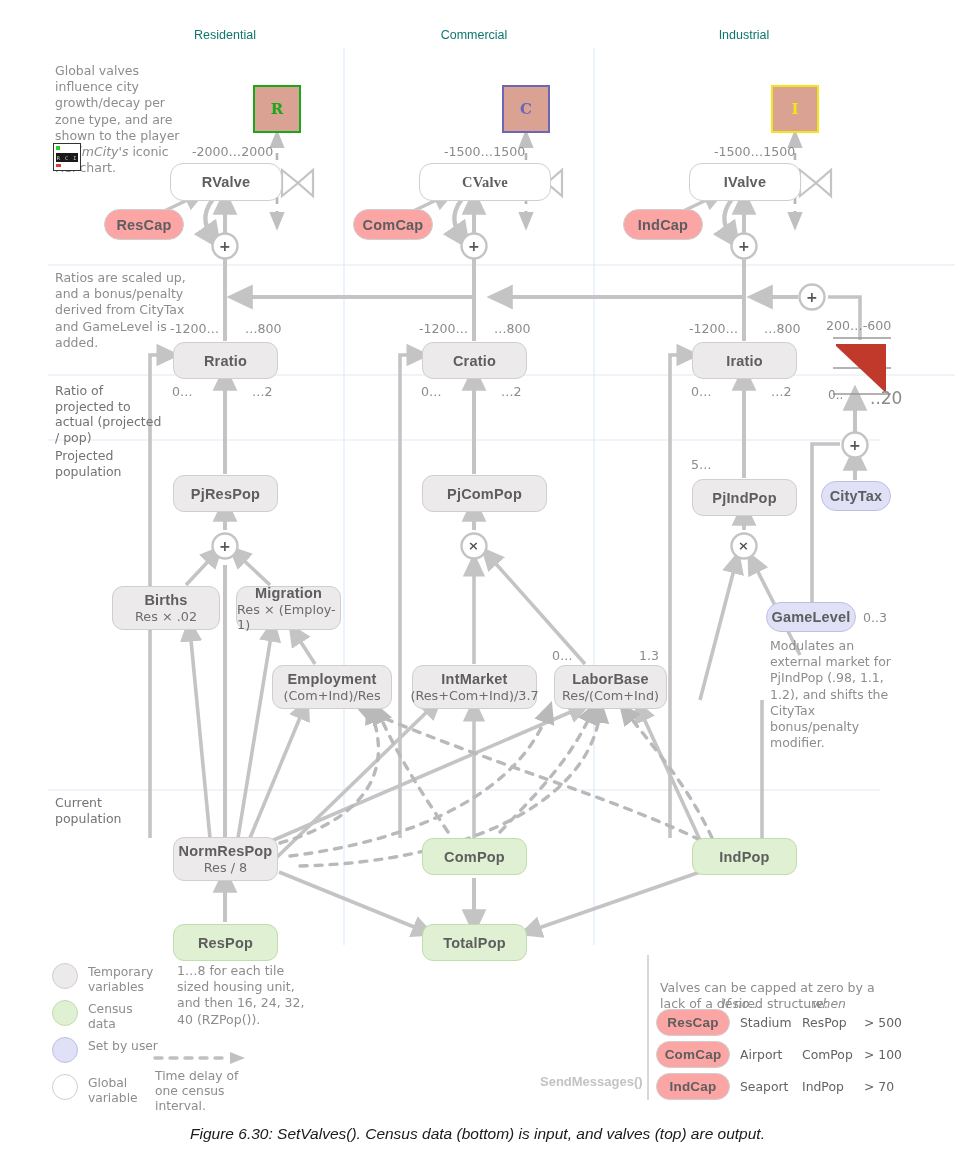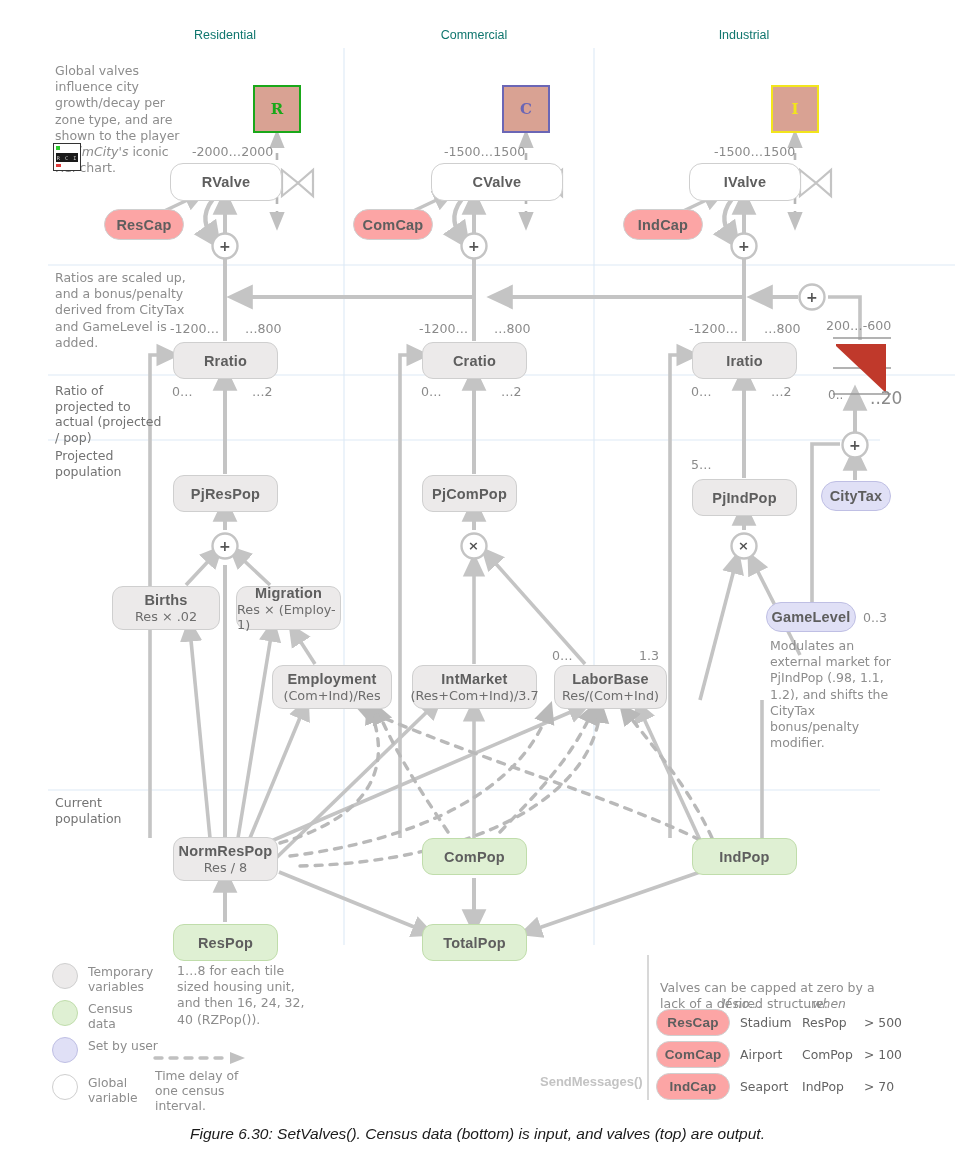--- a/index.html
+++ b/index.html
@@ -254,21 +254,21 @@
     <div style="position:absolute;left:2px;top:2px;width:4px;height:4px;background:#2ecc2e;"></div>
     <div style="position:absolute;left:2px;top:9px;width:22px;height:9px;background:#1a1a1a;color:#cfcfcf;font-size:5.2px;display:flex;align-items:center;justify-content:center;letter-spacing:1px;font-family:'DejaVu Sans Mono',monospace;">R C I</div>
     <div style="position:absolute;left:2px;top:20px;width:5px;height:3px;background:#e03b3b;"></div>
   </div>
 
   <div class="node valve" style="left:170px;top:163px;width:112px;height:38px;">
     <span>RValve</span>
   </div>
   <div class="rng" style="left:192px;top:144px;">-2000…2000</div>
 
-  <div class="node valve" style="left:431px;top:163px;width:132px;height:38px;">
+  <div class="node valve" style="left:419px;top:163px;width:132px;height:38px;font-family:Liberation Serif, serif;">
     <span>CValve</span>
   </div>
   <div class="rng" style="left:444px;top:144px;">-1500…1500</div>
 
   <div class="node valve" style="left:689px;top:163px;width:112px;height:38px;">
     <span>IValve</span>
   </div>
   <div class="rng" style="left:714px;top:144px;">-1500…1500</div>
 
   <div class="node globalv pill" style="left:104px;top:209px;width:80px;height:31px;">
@@ -313,21 +313,21 @@
       <line x1="2" y1="58" x2="60" y2="58" stroke="#9a9a9a" stroke-width="1.3"></line>
       <polygon points="5,8 55,8 55,57 5,10" fill="#c0392b"></polygon>
     </svg>
     <div class="rng" style="left:2px;top:70px;font-size:12px;">0..</div>
     <div class="rng" style="left:44px;top:70px;font-size:17px;">..20</div>
   </div>
 
   <div class="node" style="left:173px;top:475px;width:105px;height:37px;">
     <span>PjResPop</span>
   </div>
-  <div class="node" style="left:422px;top:475px;width:95px;height:37px;">
+  <div class="node" style="left:422px;top:475px;width:125px;height:37px;">
     <span>PjComPop</span>
   </div>
   <div class="node" style="left:692px;top:479px;width:105px;height:37px;">
     <span>PjIndPop</span>
   </div>
   <div class="rng" style="left:691px;top:457px;">5…</div>
 
   <div class="node user pill" style="left:821px;top:481px;width:70px;height:30px;">
     <span>CityTax</span>
   </div>

